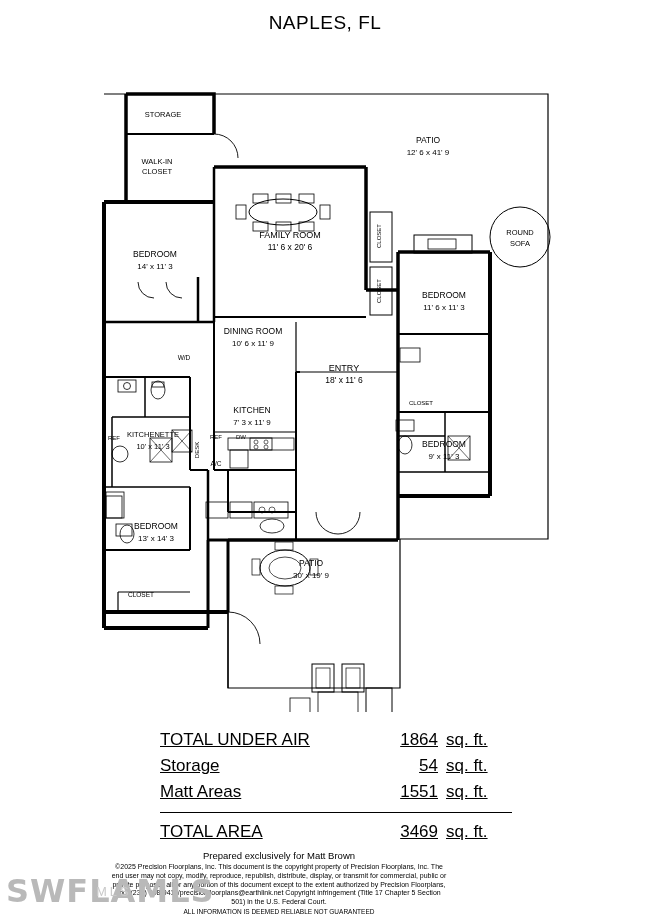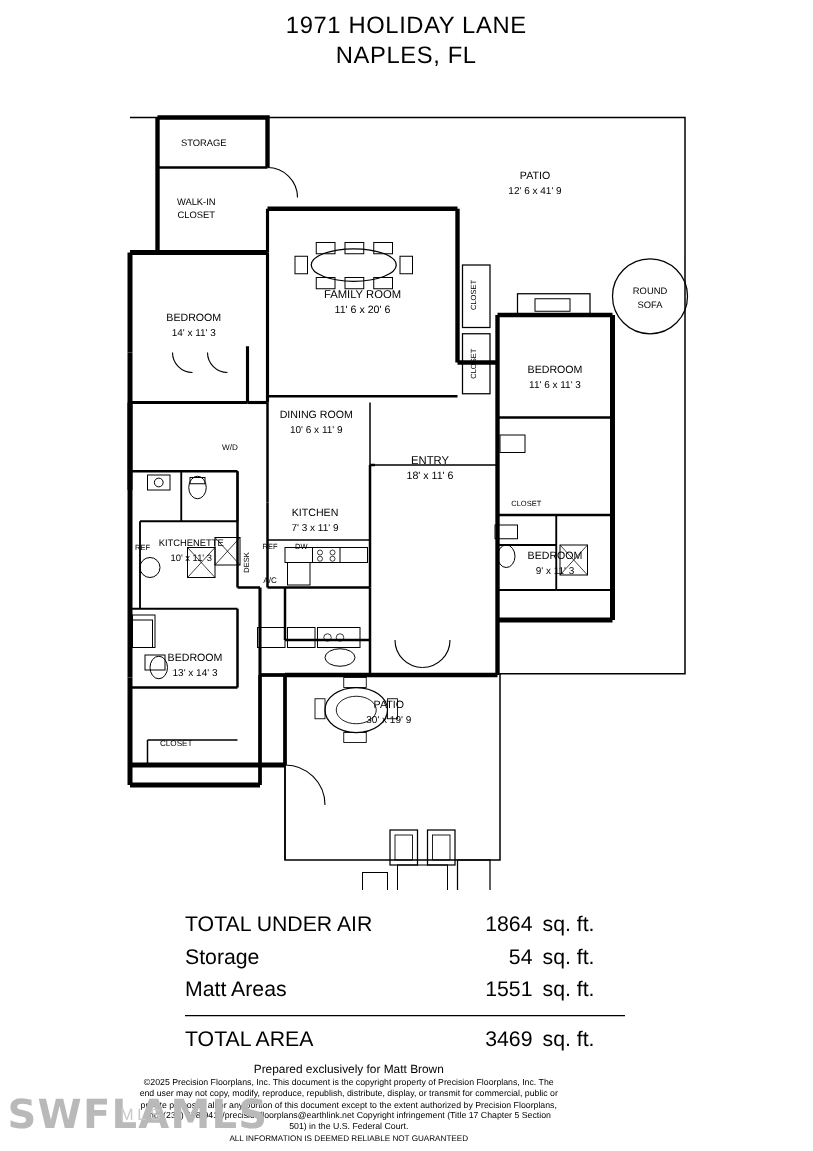--- a/index.html
+++ b/index.html
@@ -33,24 +33,25 @@
     font-weight: 400;
     margin-top: 2px;
   }
   #plan {
     position: absolute;
     top: 72px;
     left: 0;
   }
   .totals {
     position: absolute;
-    left: 148px;
+    left: 160px;
     top: 730px;
     width: 352px;
     font-size: 17px;
+    text-decoration: underline;
   }
   .totals-row {
     display: flex;
     justify-content: space-between;
     align-items: baseline;
     margin-bottom: 6px;
   }
   .totals-row .lbl { text-align: left; }
   .totals-row .val {
     width: 160px;
@@ -100,21 +101,20 @@
     font-size: 13px;
     color: #c9c9c9;
     letter-spacing: 3px;
     text-align: right;
   }
 </style>
 </head>
 <body>
 
 <div class="title-block">
-  <div class="title-line1">1971 HOLIDAY LANE</div>
   <div class="title-line2">NAPLES, FL</div>
 </div>
 
 <svg id="plan" width="650" height="640" viewBox="0 0 650 640">
   <g fill="none" stroke="#000" stroke-width="1">
 
     <path d="M104 22 L548 22 L548 467 L400 467 L400 616 L228 616 L228 467" stroke="#000" stroke-width="1.2" fill="none"></path>
 
     <path d="M126 22 L214 22 L214 62" stroke="#000" stroke-width="3.5" fill="none"></path>
     <path d="M126 22 L126 130" stroke="#000" stroke-width="3.5" fill="none"></path>

